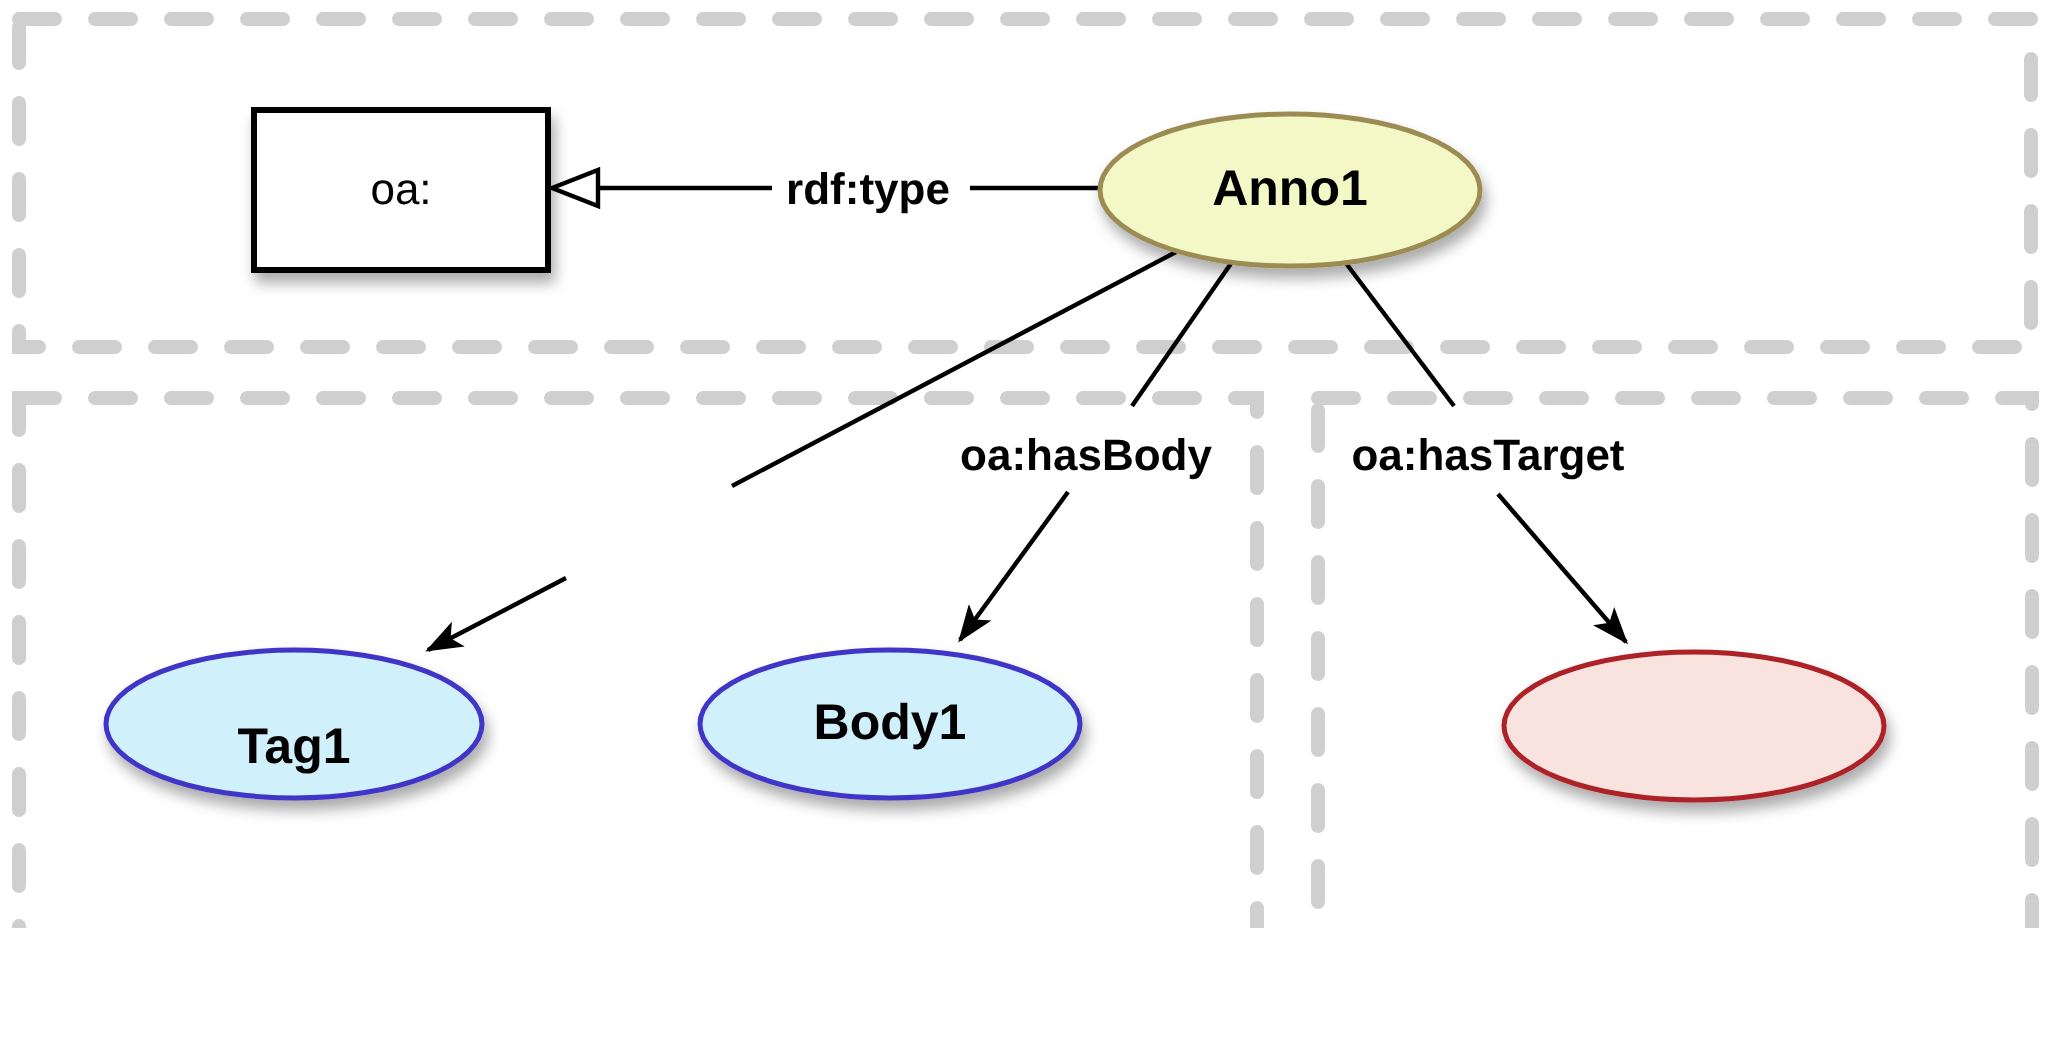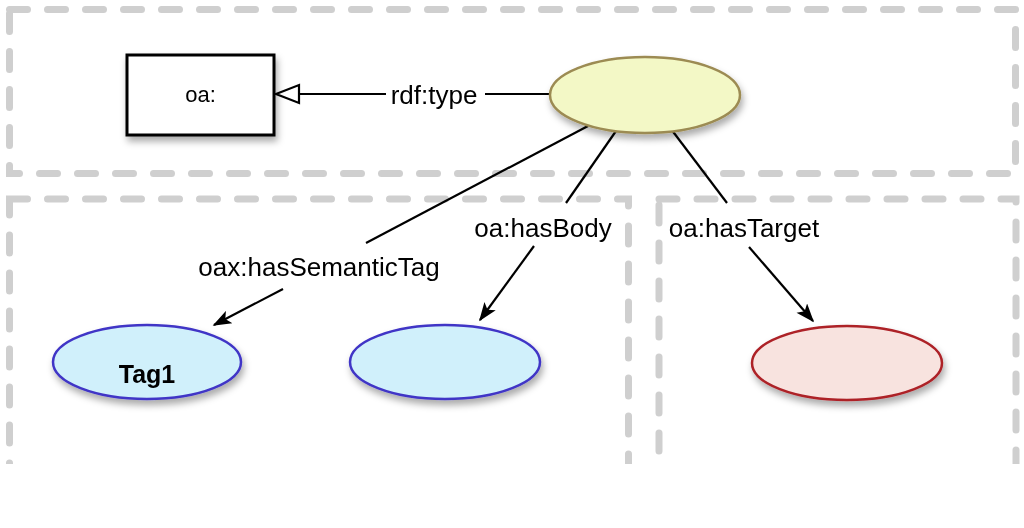--- a/index.html
+++ b/index.html
@@ -8,24 +8,25 @@
     width: 1024px;
     height: 464px;
     background: #ffffff;
     font-family: "Liberation Sans", sans-serif;
     overflow: hidden;
   }
   .canvas svg { position: absolute; left: 0; top: 0; }
   .lbl {
     position: absolute;
     transform: translate(-50%, -50%);
-    font-size: 26px;
+    font-size: 22px;
     color: #000;
     white-space: nowrap;
     z-index: 2;
+    font-weight: bold;
   }
   .node-lbl {
     font-size: 25px;
     font-weight: bold;
   }
   .box-lbl {
     position: absolute;
     left: 127px;
     top: 55px;
     width: 147px;
@@ -78,24 +79,25 @@
     <ellipse cx="445" cy="362" rx="95" ry="37" stroke-width="2.5" filter="url(#shadow)" fill="#D0F0FB" stroke="#4035C6"></ellipse>
     <ellipse cx="847" cy="363" rx="95" ry="37" stroke-width="2.5" filter="url(#shadow)" fill="#F8E3DF" stroke="#AD2028"></ellipse>
   </svg>
 
   <div class="box-lbl">
     <span>oa:</span>
   </div>
 
   <div class="lbl" style="left:434px; top:95px;">rdf:type</div>
 
-  <div class="lbl" style="left:319px; top:267px;">oax:hasSemanticTag</div>
 
   <div class="lbl" style="left:543px; top:228px;">oa:hasBody</div>
 
   <div class="lbl" style="left:744px; top:228px;">oa:hasTarget</div>
 
+  <div class="lbl node-lbl" style="left:645px; top:95px;">Anno1</div>
 
   <div class="lbl node-lbl" style="left:147px; top:374px;">Tag1</div>
 
+  <div class="lbl node-lbl" style="left:445px; top:362px;">Body1</div>
 
 
 </div>
 
 </body></html>

